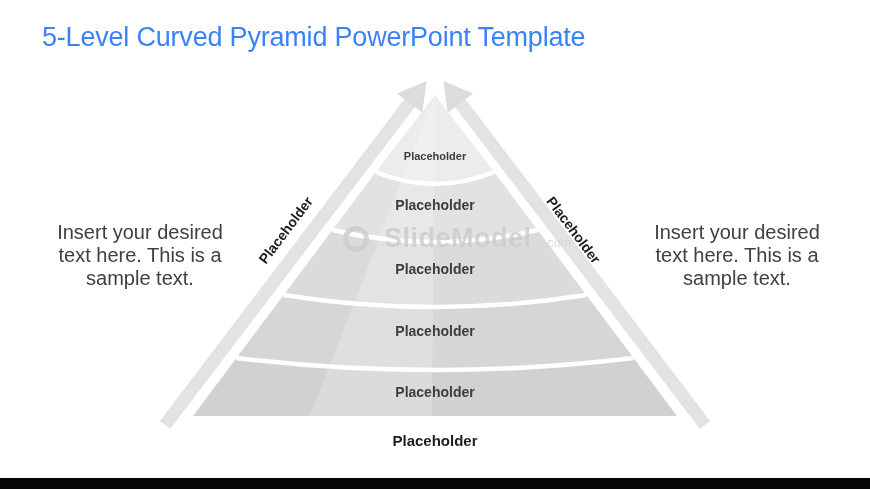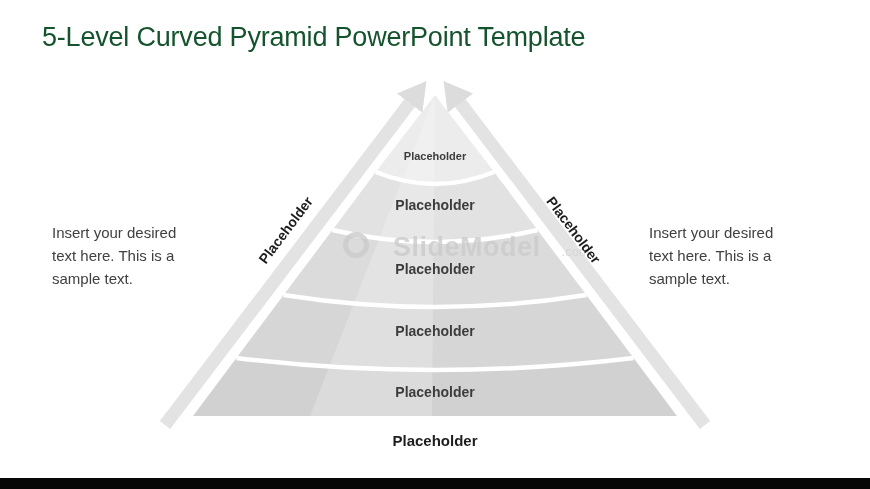--- a/index.html
+++ b/index.html
@@ -10,34 +10,35 @@
     background: #ffffff;
     overflow: hidden;
     font-family: "Liberation Sans", sans-serif;
   }
   .abs { position: absolute; }
   .slide-title {
     left: 42px;
     top: 22px;
     font-size: 27px;
     font-weight: 400;
-    color: #14532d;
+    color: #3b82f6;
     letter-spacing: -0.2px;
     white-space: nowrap;
   }
   .pyramid-svg {
     left: 0; top: 0;
     width: 870px; height: 489px;
   }
   .side-text {
     top: 221px;
     width: 176px;
-    font-size: 15px;
+    font-size: 20px;
     line-height: 23px;
     color: #404040;
+    text-align: center;
     white-space: pre-line;
   }
   .side-text.left  { left: 52px; }
   .side-text.right { left: 649px; }
   .level-label {
     left: 335px;
     width: 200px;
     text-align: center;
     font-weight: 700;
     color: #3c3c3c;
@@ -65,24 +66,24 @@
   .base-label {
     left: 335px;
     top: 432px;
     width: 200px;
     text-align: center;
     font-weight: 700;
     font-size: 15px;
     color: #1d1d1d;
   }
   .watermark {
-    left: 343px; top: 232px;
+    left: 343px; top: 223px;
     display: flex;
-    align-items: flex-start;
-    gap: 24px;
+    align-items: center;
+    gap: 15px;
     opacity: 0.8;
   }
   .wm-circle {
     width: 26px; height: 26px;
     border: 5px solid #cbcbcb;
     border-radius: 50%;
     box-sizing: border-box;
   }
   .wm-text {
     font-size: 27px;

